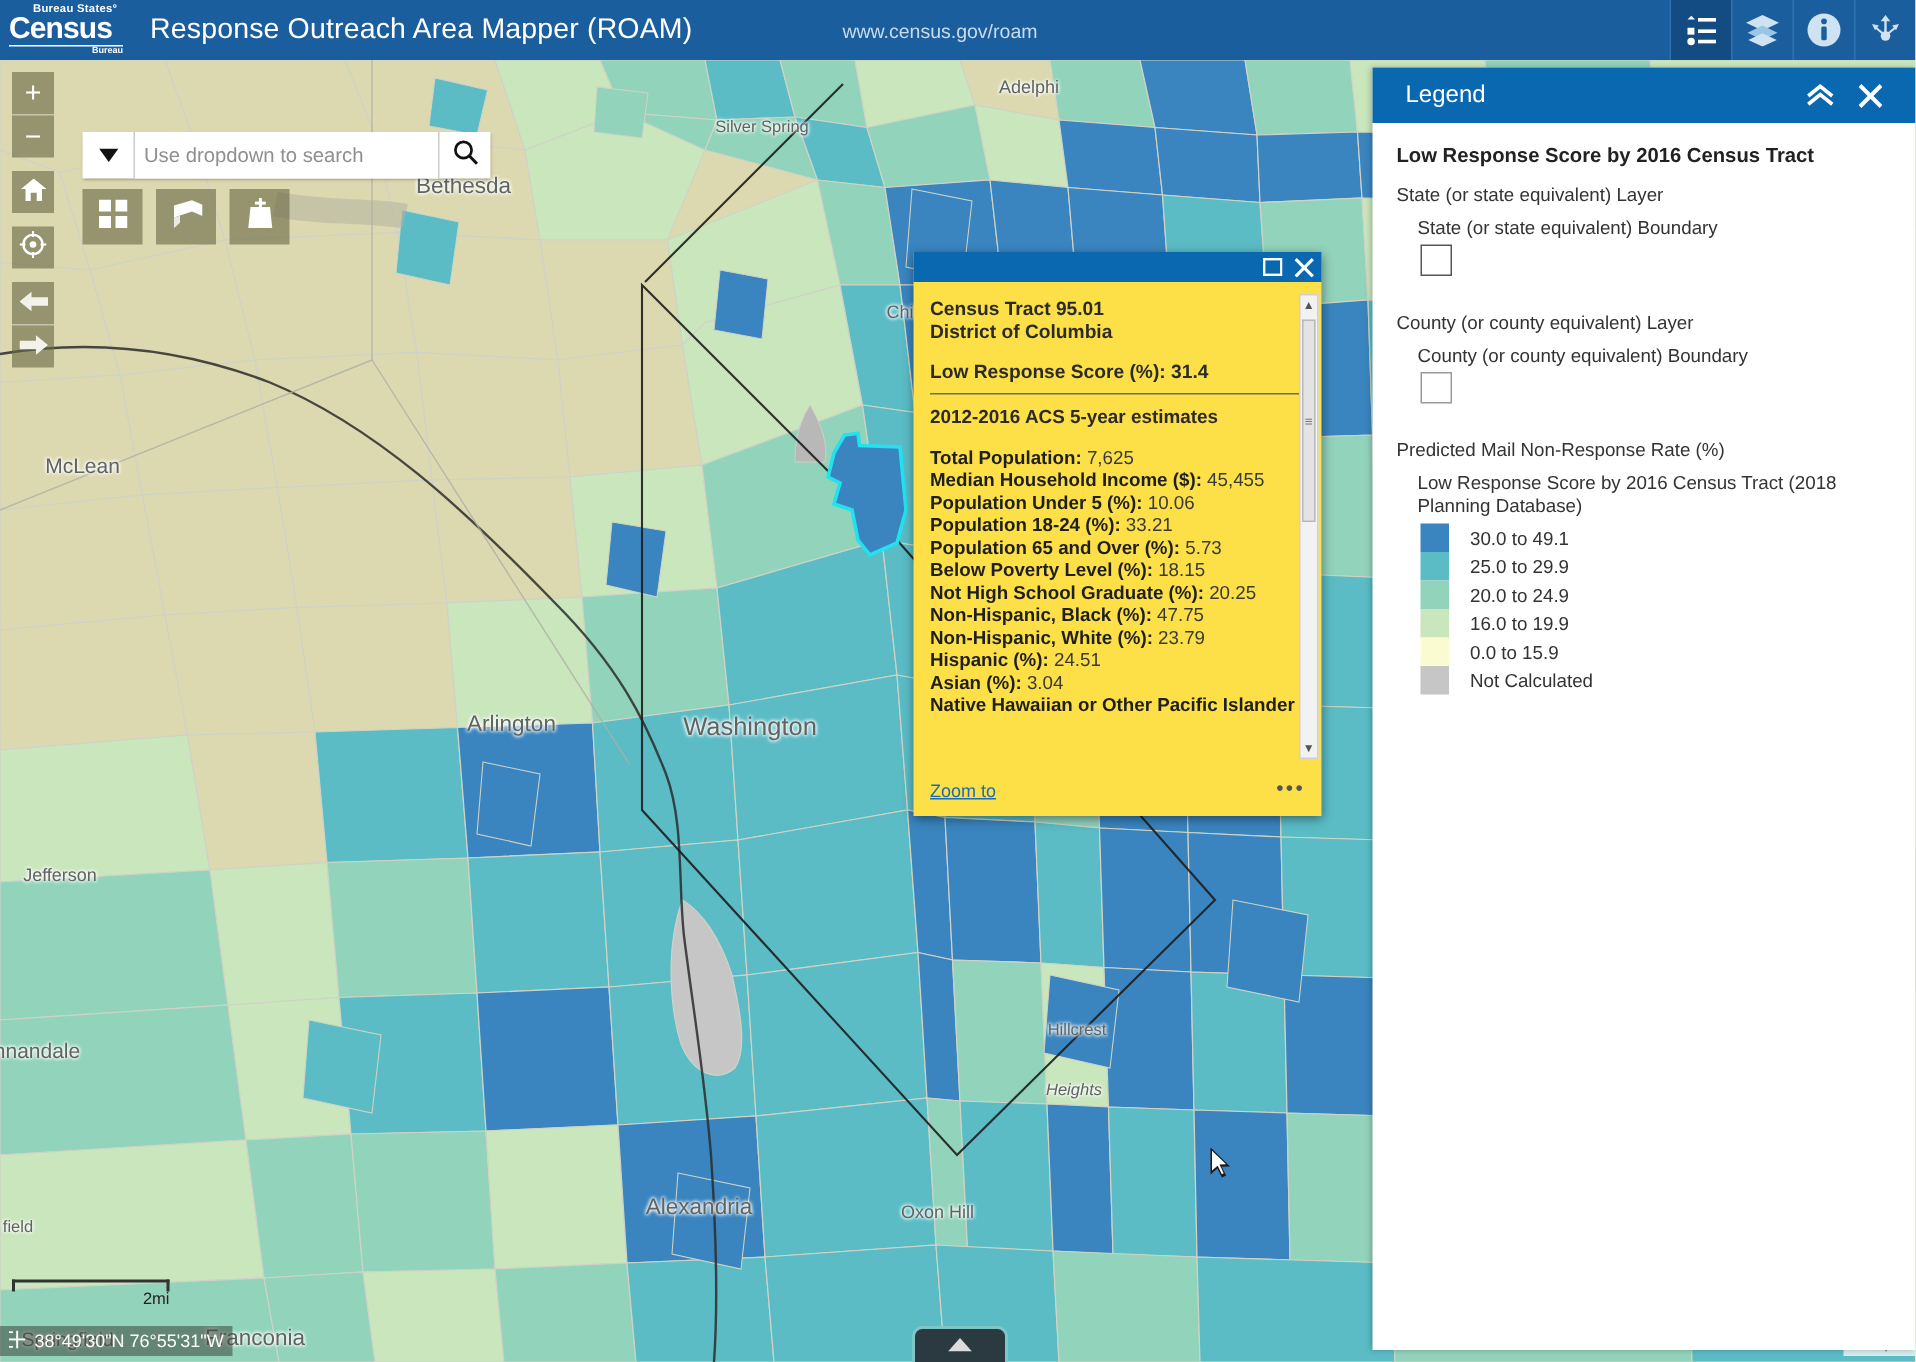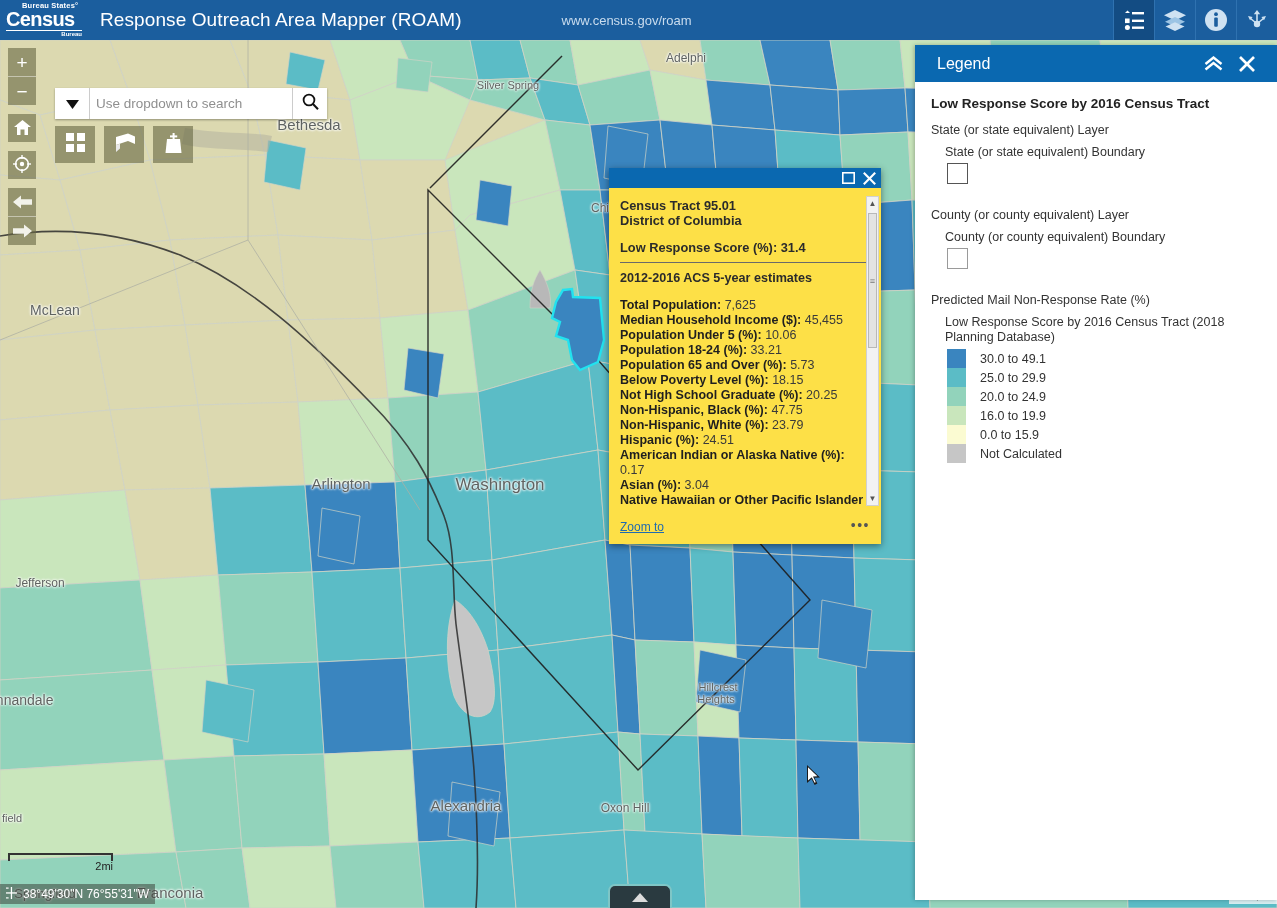--- a/index.html
+++ b/index.html
@@ -520,21 +520,21 @@
     <div id="map-labels" style="position:absolute;inset:0;">
         <div style="position: absolute; left: 508px; top: 45px; transform: translate(-50%, -50%); font-size: 11px; color: rgb(95, 99, 97); text-shadow: rgb(255, 255, 255) 0px 0px 3px, rgb(255, 255, 255) 0px 0px 3px, rgb(255, 255, 255) 0px 0px 2px; white-space: nowrap; pointer-events: none;">Silver Spring</div>
         <div style="position: absolute; left: 686px; top: 18px; transform: translate(-50%, -50%); font-size: 12px; color: rgb(95, 99, 97); text-shadow: rgb(255, 255, 255) 0px 0px 3px, rgb(255, 255, 255) 0px 0px 3px, rgb(255, 255, 255) 0px 0px 2px; white-space: nowrap; pointer-events: none;">Adelphi</div>
         <div style="position: absolute; left: 309px; top: 84px; transform: translate(-50%, -50%); font-size: 15px; color: rgb(95, 99, 97); text-shadow: rgb(255, 255, 255) 0px 0px 3px, rgb(255, 255, 255) 0px 0px 3px, rgb(255, 255, 255) 0px 0px 2px; white-space: nowrap; pointer-events: none;">Bethesda</div>
         <div style="position: absolute; left: 611px; top: 168px; transform: translate(-50%, -50%); font-size: 12px; color: rgb(95, 99, 97); text-shadow: rgb(255, 255, 255) 0px 0px 3px, rgb(255, 255, 255) 0px 0px 3px, rgb(255, 255, 255) 0px 0px 2px; white-space: nowrap; pointer-events: none;">Chillum</div>
         <div style="position: absolute; left: 55px; top: 270px; transform: translate(-50%, -50%); font-size: 14px; color: rgb(95, 99, 97); text-shadow: rgb(255, 255, 255) 0px 0px 3px, rgb(255, 255, 255) 0px 0px 3px, rgb(255, 255, 255) 0px 0px 2px; white-space: nowrap; pointer-events: none;">McLean</div>
         <div style="position: absolute; left: 341px; top: 443px; transform: translate(-50%, -50%); font-size: 15px; color: rgb(95, 99, 97); text-shadow: rgb(255, 255, 255) 0px 0px 3px, rgb(255, 255, 255) 0px 0px 3px, rgb(255, 255, 255) 0px 0px 2px; white-space: nowrap; pointer-events: none;">Arlington</div>
         <div style="position: absolute; left: 500px; top: 445px; transform: translate(-50%, -50%); font-size: 17px; color: rgb(95, 99, 97); text-shadow: rgb(255, 255, 255) 0px 0px 3px, rgb(255, 255, 255) 0px 0px 3px, rgb(255, 255, 255) 0px 0px 2px; white-space: nowrap; pointer-events: none;">Washington</div>
         <div style="position: absolute; left: 40px; top: 543px; transform: translate(-50%, -50%); font-size: 12px; color: rgb(95, 99, 97); text-shadow: rgb(255, 255, 255) 0px 0px 3px, rgb(255, 255, 255) 0px 0px 3px, rgb(255, 255, 255) 0px 0px 2px; white-space: nowrap; pointer-events: none;">Jefferson</div>
         <div style="position: absolute; left: 718px; top: 647px; transform: translate(-50%, -50%); font-size: 11px; color: rgb(95, 99, 97); text-shadow: rgb(255, 255, 255) 0px 0px 3px, rgb(255, 255, 255) 0px 0px 3px, rgb(255, 255, 255) 0px 0px 2px; white-space: nowrap; pointer-events: none;">Hillcrest</div>
-        <div style="position: absolute; left: 716px; top: 659px; transform: translate(-50%, -50%); font-size: 11px; color: rgb(95, 99, 97); text-shadow: rgb(255, 255, 255) 0px 0px 3px, rgb(255, 255, 255) 0px 0px 3px, rgb(255, 255, 255) 0px 0px 2px; white-space: nowrap; pointer-events: none;">Heights</div>
+        <div style="position: absolute; left: 716px; top: 687px; transform: translate(-50%, -50%); font-size: 11px; color: rgb(95, 99, 97); text-shadow: rgb(255, 255, 255) 0px 0px 3px, rgb(255, 255, 255) 0px 0px 3px, rgb(255, 255, 255) 0px 0px 2px; white-space: nowrap; pointer-events: none; font-style: italic;">Heights</div>
         <div style="position: absolute; left: 20px; top: 660px; transform: translate(-50%, -50%); font-size: 14px; color: rgb(95, 99, 97); text-shadow: rgb(255, 255, 255) 0px 0px 3px, rgb(255, 255, 255) 0px 0px 3px, rgb(255, 255, 255) 0px 0px 2px; white-space: nowrap; pointer-events: none;">Annandale</div>
         <div style="position: absolute; left: 466px; top: 765px; transform: translate(-50%, -50%); font-size: 15px; color: rgb(95, 99, 97); text-shadow: rgb(255, 255, 255) 0px 0px 3px, rgb(255, 255, 255) 0px 0px 3px, rgb(255, 255, 255) 0px 0px 2px; white-space: nowrap; pointer-events: none;">Alexandria</div>
         <div style="position: absolute; left: 625px; top: 768px; transform: translate(-50%, -50%); font-size: 12px; color: rgb(95, 99, 97); text-shadow: rgb(255, 255, 255) 0px 0px 3px, rgb(255, 255, 255) 0px 0px 3px, rgb(255, 255, 255) 0px 0px 2px; white-space: nowrap; pointer-events: none;">Oxon Hill</div>
         <div style="position: absolute; left: 12px; top: 778px; transform: translate(-50%, -50%); font-size: 11px; color: rgb(95, 99, 97); text-shadow: rgb(255, 255, 255) 0px 0px 3px, rgb(255, 255, 255) 0px 0px 3px, rgb(255, 255, 255) 0px 0px 2px; white-space: nowrap; pointer-events: none;">field</div>
         <div style="position: absolute; left: 170px; top: 852px; transform: translate(-50%, -50%); font-size: 15px; color: rgb(95, 99, 97); text-shadow: rgb(255, 255, 255) 0px 0px 3px, rgb(255, 255, 255) 0px 0px 3px, rgb(255, 255, 255) 0px 0px 2px; white-space: nowrap; pointer-events: none;">Franconia</div>
         <div style="position: absolute; left: 45px; top: 853px; transform: translate(-50%, -50%); font-size: 13px; color: rgb(95, 99, 97); text-shadow: rgb(255, 255, 255) 0px 0px 3px, rgb(255, 255, 255) 0px 0px 3px, rgb(255, 255, 255) 0px 0px 2px; white-space: nowrap; pointer-events: none;">Springfield</div>
       </div>
 
     <div id="zoom-cluster">
       <div class="map-btn">
@@ -679,21 +679,20 @@
             <div><b>Total Population:</b><span> 7,625</span></div>
             <div><b>Median Household Income ($):</b><span> 45,455</span></div>
             <div><b>Population Under 5 (%):</b><span> 10.06</span></div>
             <div><b>Population 18-24 (%):</b><span> 33.21</span></div>
             <div><b>Population 65 and Over (%):</b><span> 5.73</span></div>
             <div><b>Below Poverty Level (%):</b><span> 18.15</span></div>
             <div><b>Not High School Graduate (%):</b><span> 20.25</span></div>
             <div><b>Non-Hispanic, Black (%):</b><span> 47.75</span></div>
             <div><b>Non-Hispanic, White (%):</b><span> 23.79</span></div>
             <div><b>Hispanic (%):</b><span> 24.51</span></div>
-            <div><b>American Indian or Alaska Native (%):</b><span> 0.17</span></div>
             <div><b>Asian (%):</b><span> 3.04</span></div>
             <div><b>Native Hawaiian or Other Pacific Islander</b></div>
           </div>
         <div id="pop-scroll">
           <div class="sb-arrow">▲</div>
           <div id="sb-thumb">
             <div id="sb-grip">≡</div>
           </div>
           <div class="sb-arrow" style="position:absolute;bottom:0;left:0;width:11px;">▼</div>
         </div>

